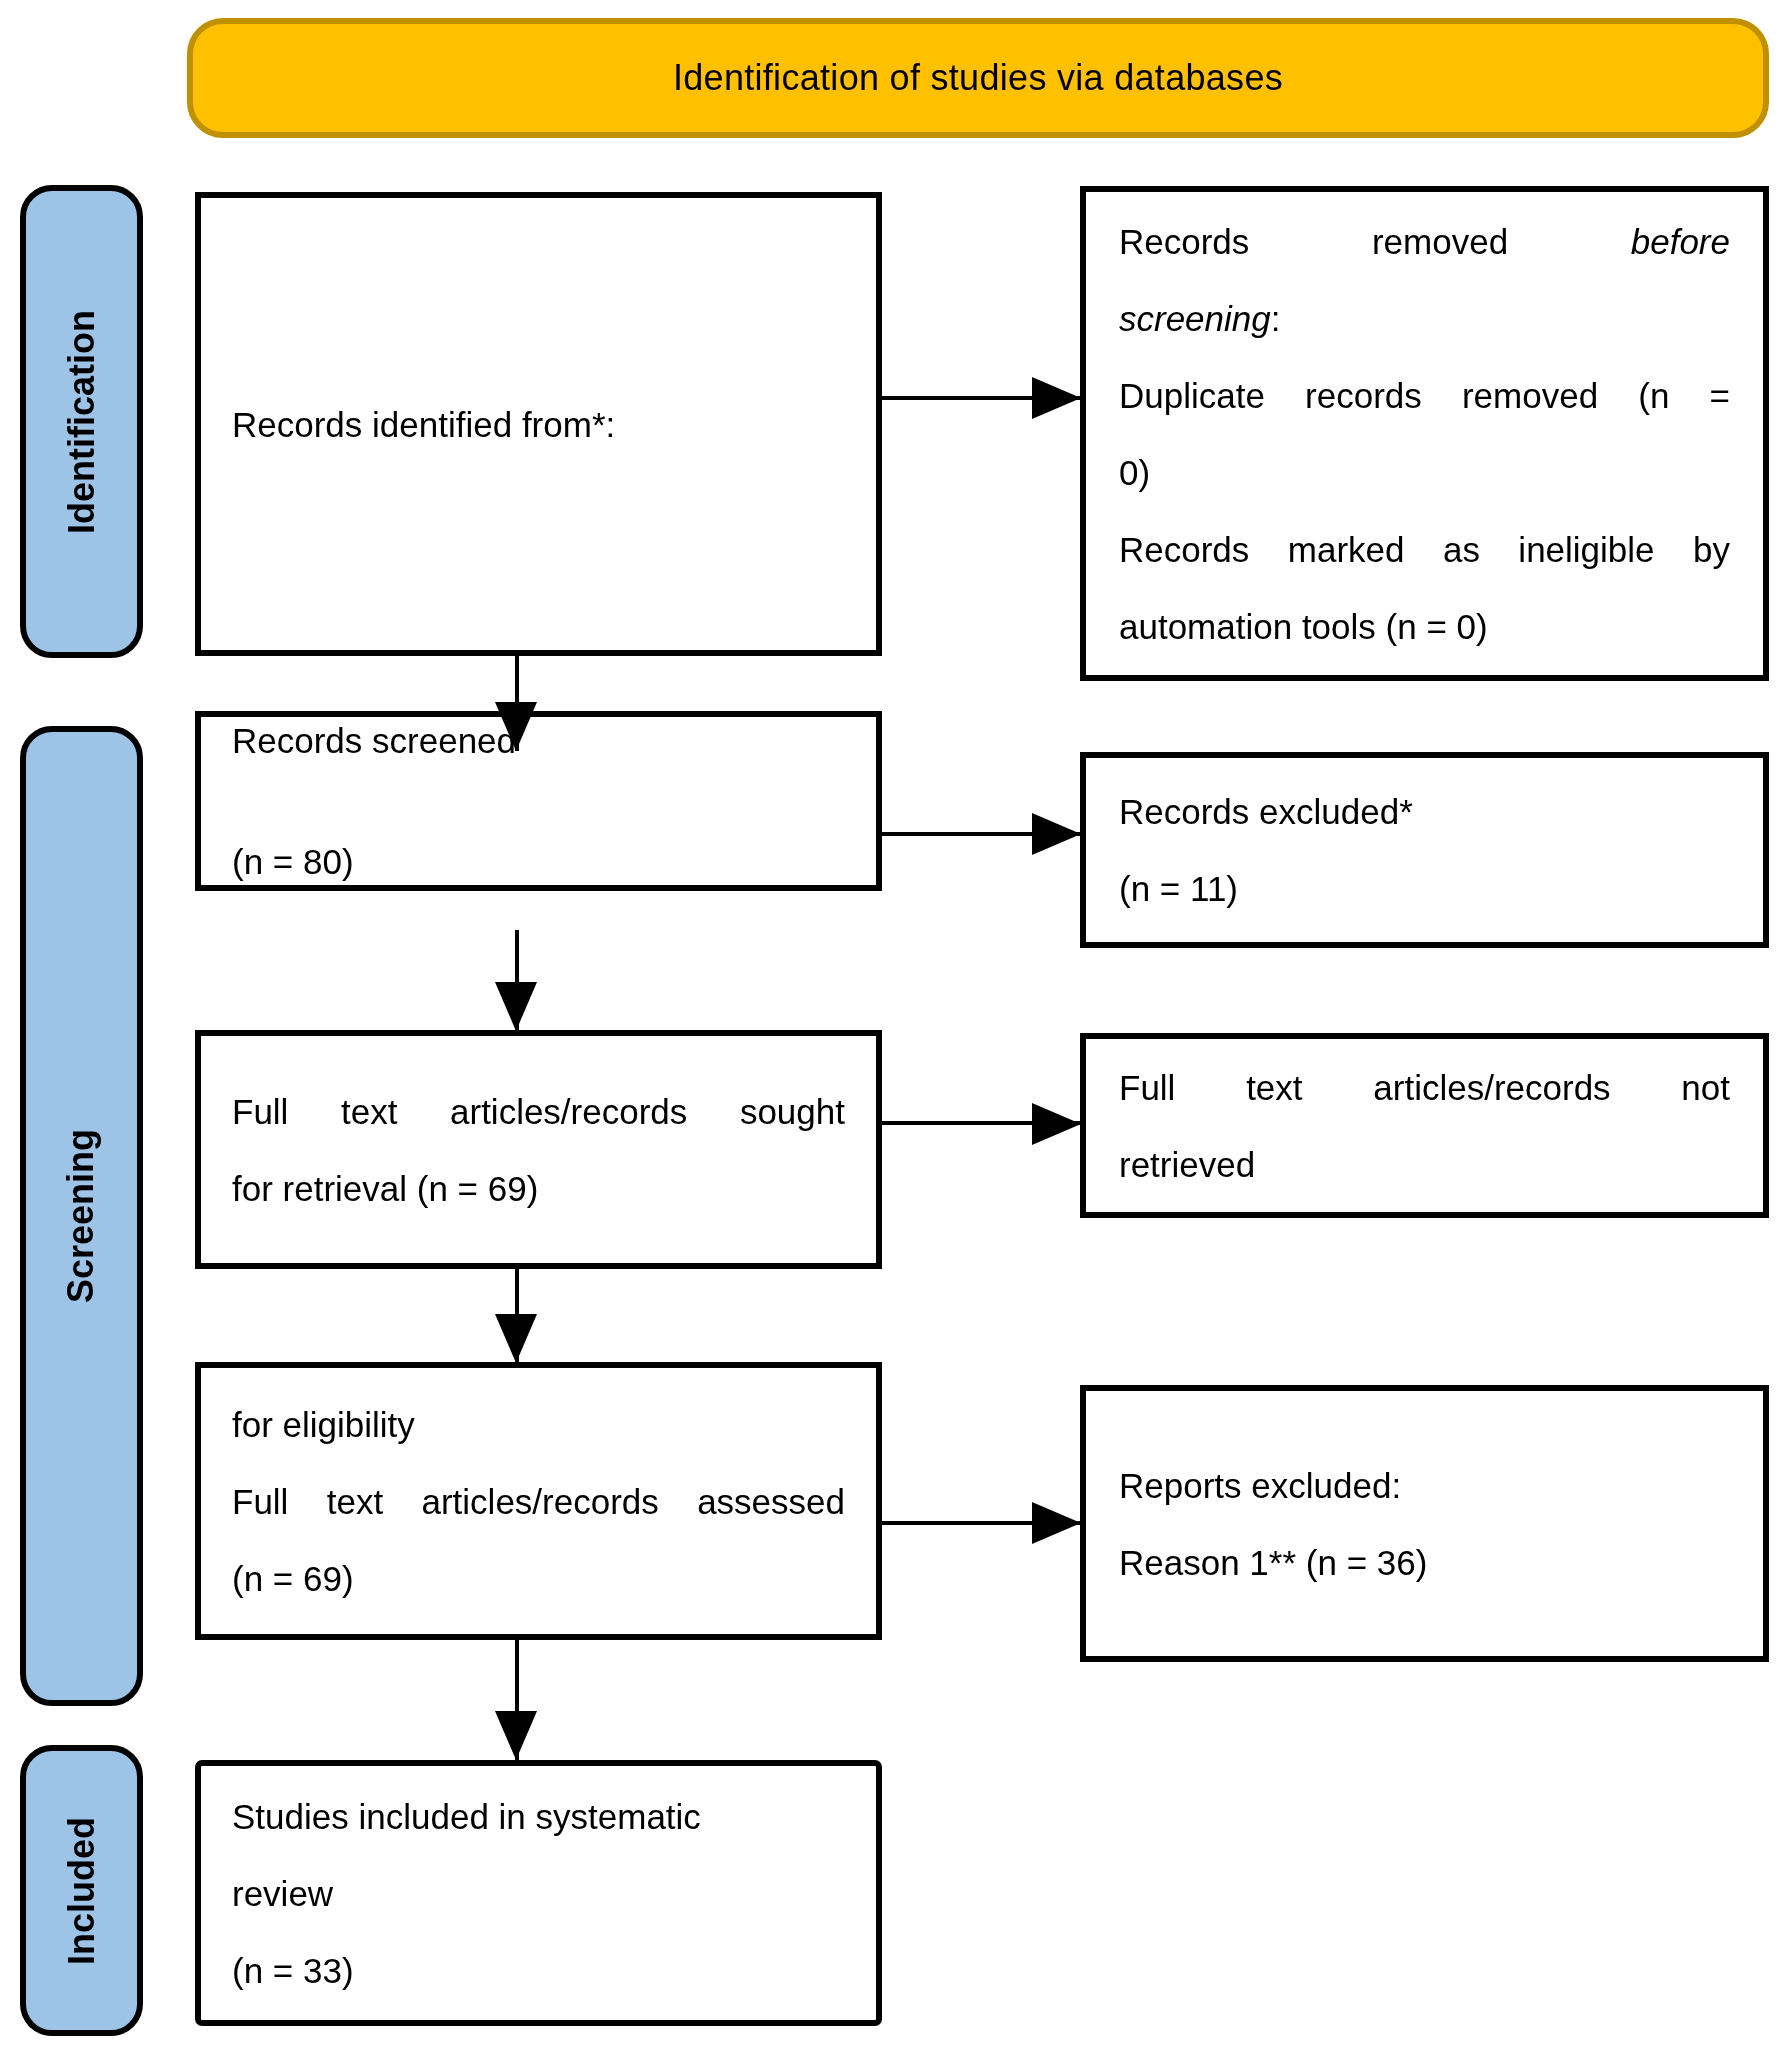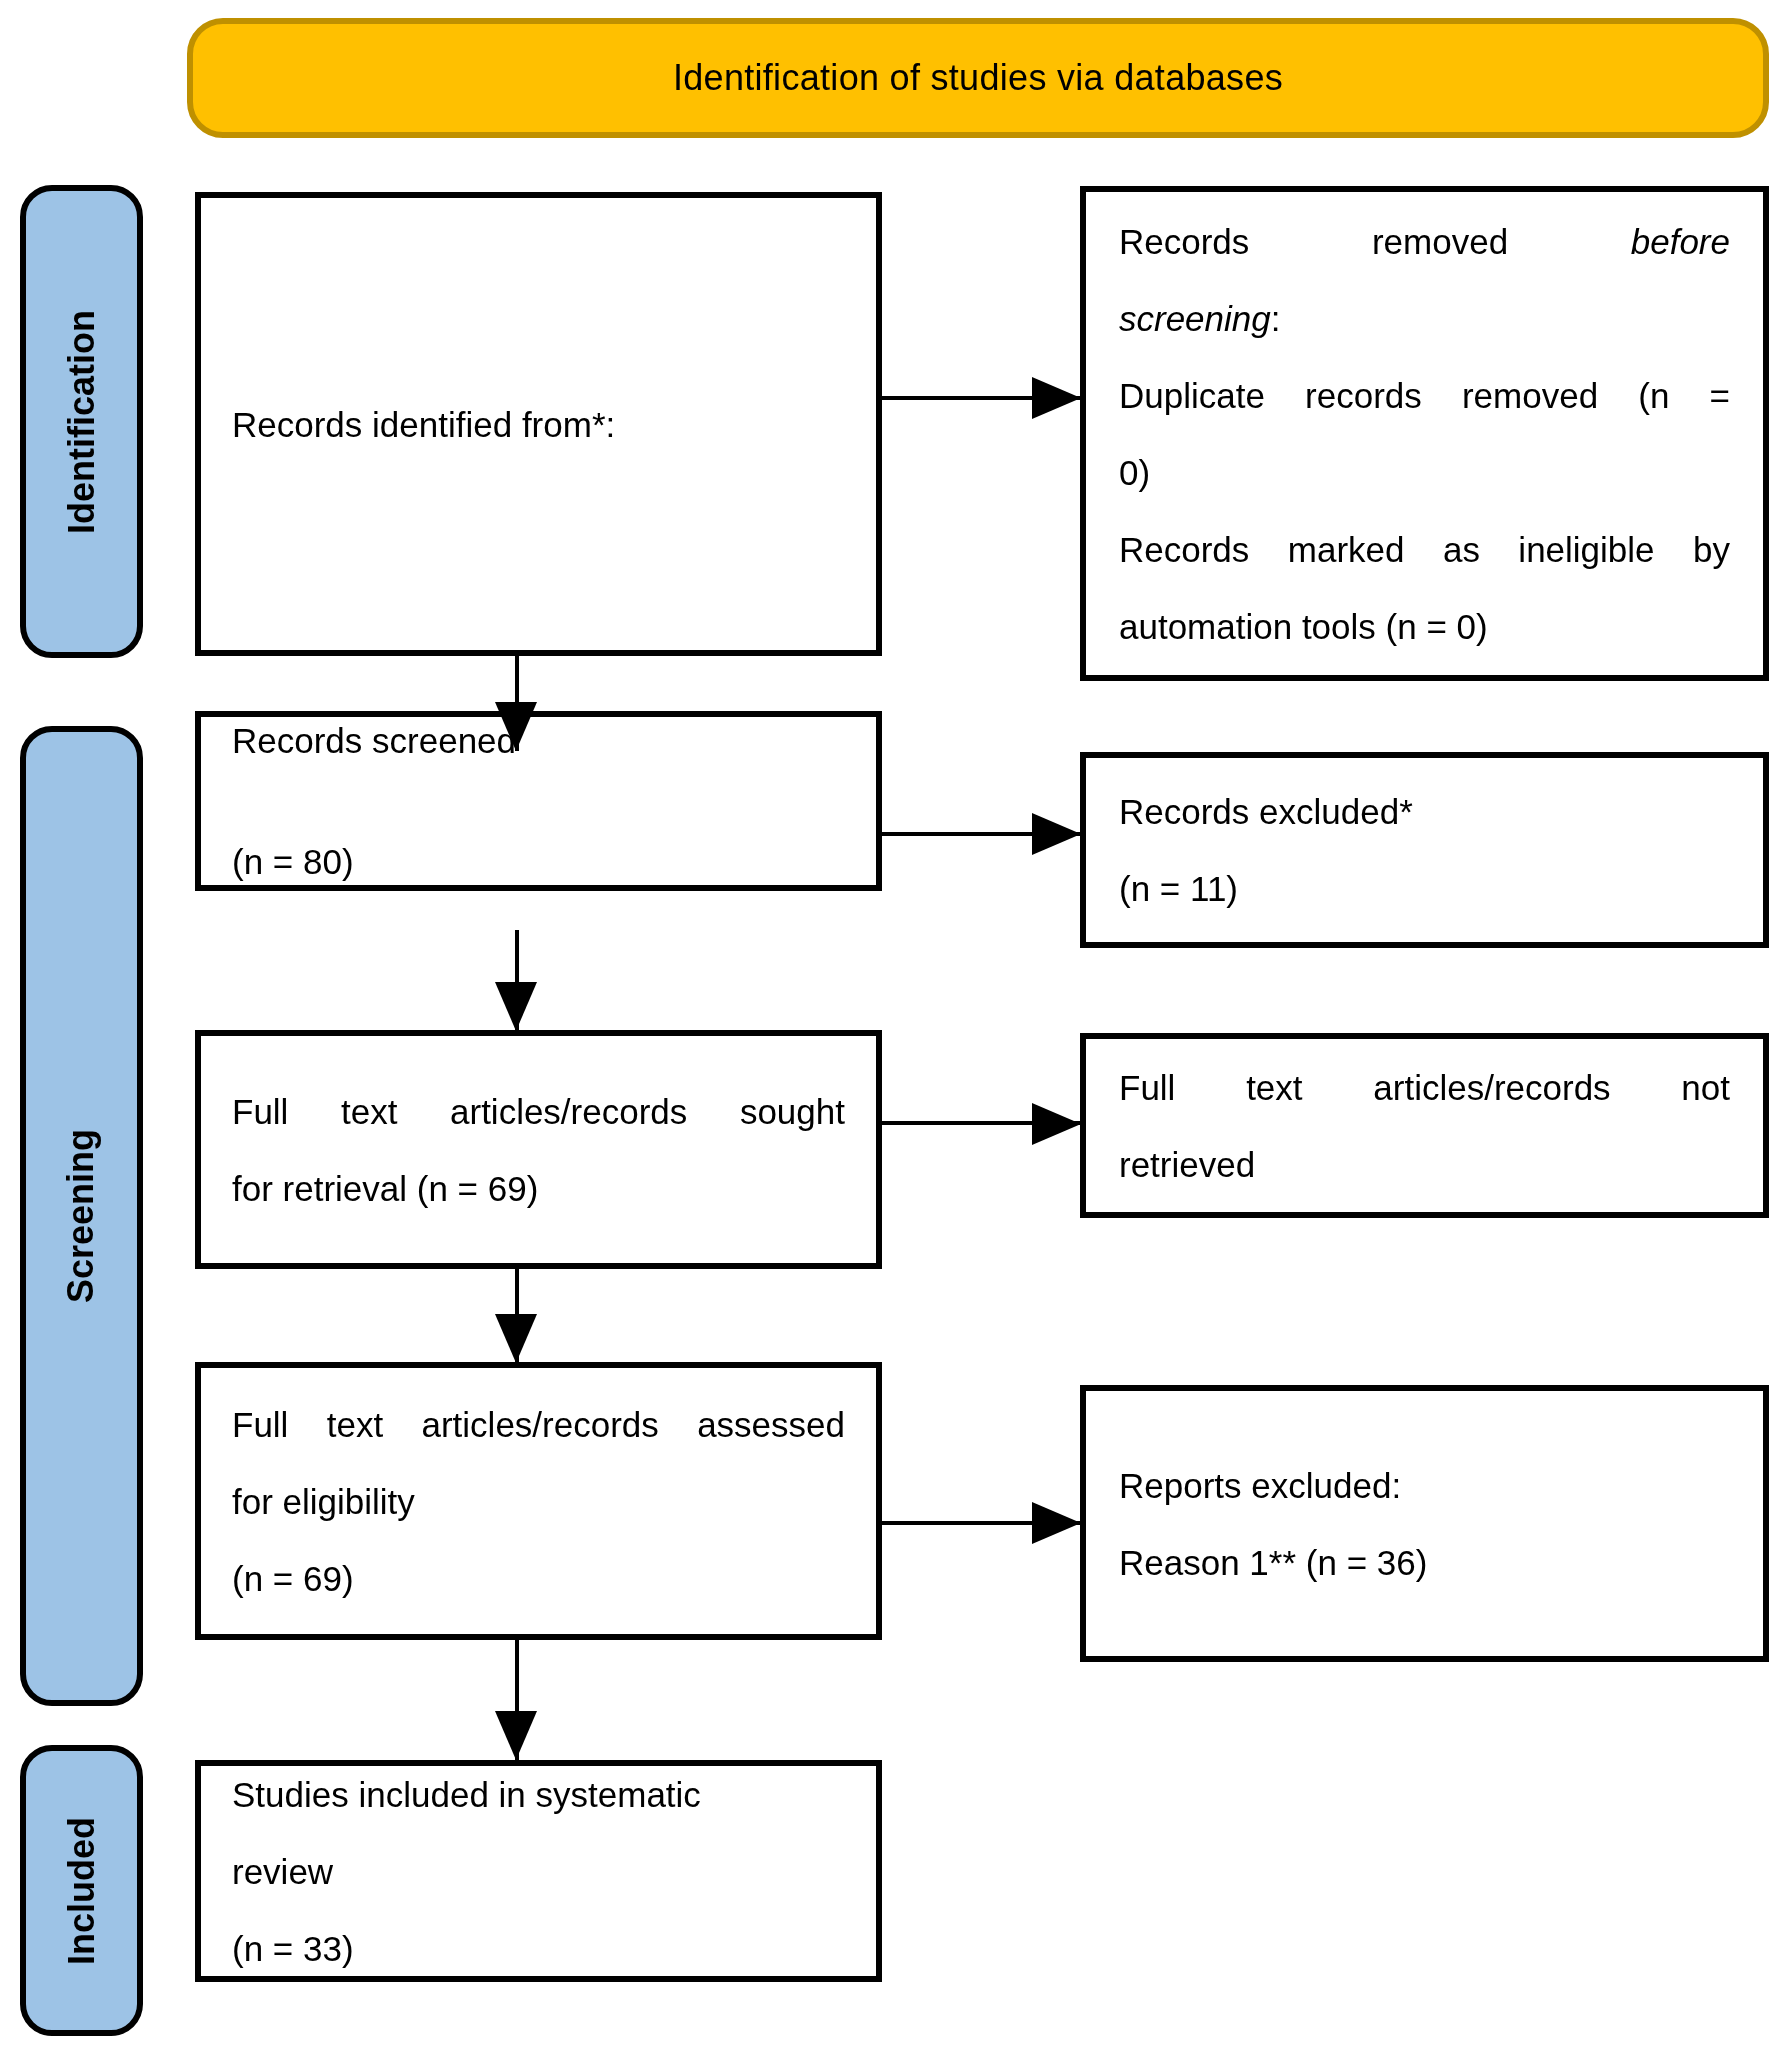--- a/index.html
+++ b/index.html
@@ -54,21 +54,21 @@
   .fbox .line { width: 100%; }
   .fbox .line.j { text-align: justify; text-align-last: justify; }
   .fbox .line.indent { padding-left: 72px; }
   .fbox .it { font-style: italic; }
   .main-col { left: 195px; width: 687px; padding: 0 31px; }
   .side-col { left: 1080px; width: 689px; padding: 0 33px; }
   #box-records-identified   { top: 192px;  height: 464px; }
   #box-records-screened     { top: 711px; height: 180px; gap: 44px; }
   #box-sought-retrieval     { top: 1030px; height: 239px; }
   #box-assessed-eligibility { top: 1362px; height: 278px; }
-  #box-studies-included     { top: 1760px; height: 222px; }
+  #box-studies-included     { top: 1760px; height: 266px; border-radius: 7px; }
   #box-removed-before       { top: 186px;  height: 495px; }
   #box-records-excluded     { top: 752px; height: 196px; }
   #box-not-retrieved        { top: 1033px; height: 185px; }
   #box-reports-excluded     { top: 1385px; height: 277px; }
   
   .vline { position: absolute; left: 515px; width: 3.9px; background: var(--arrow, #000); }
   #v1 { top: 656px; height: 95px; }
   #v2 { top: 930px; height: 100px; }
   #v3 { top: 1269px; height: 93px; }
   #v4 { top: 1640px; height: 120px; }
@@ -124,22 +124,22 @@
     </div>
   <div class="fbox main-col" id="box-records-screened">
       <div class="line"><span>Records screened</span></div>
       <div class="line"><span>(n = 80)</span></div>
     </div>
   <div class="fbox main-col" id="box-sought-retrieval">
       <div class="line j"><span>Full text articles/records sought</span></div>
       <div class="line"><span>for retrieval (n = 69)</span></div>
     </div>
   <div class="fbox main-col" id="box-assessed-eligibility">
+      <div class="line"><span>for eligibility</span></div>
       <div class="line j"><span>Full text articles/records assessed</span></div>
-      <div class="line"><span>for eligibility</span></div>
       <div class="line"><span>(n = 69)</span></div>
     </div>
   <div class="fbox main-col" id="box-studies-included">
       <div class="line"><span>Studies included in systematic</span></div>
       <div class="line"><span>review</span></div>
       <div class="line"><span>(n = 33)</span></div>
     </div>
 
   <div class="fbox side-col" id="box-removed-before">
       <div class="line j"><span>Records removed </span><span class="it">before</span></div>

